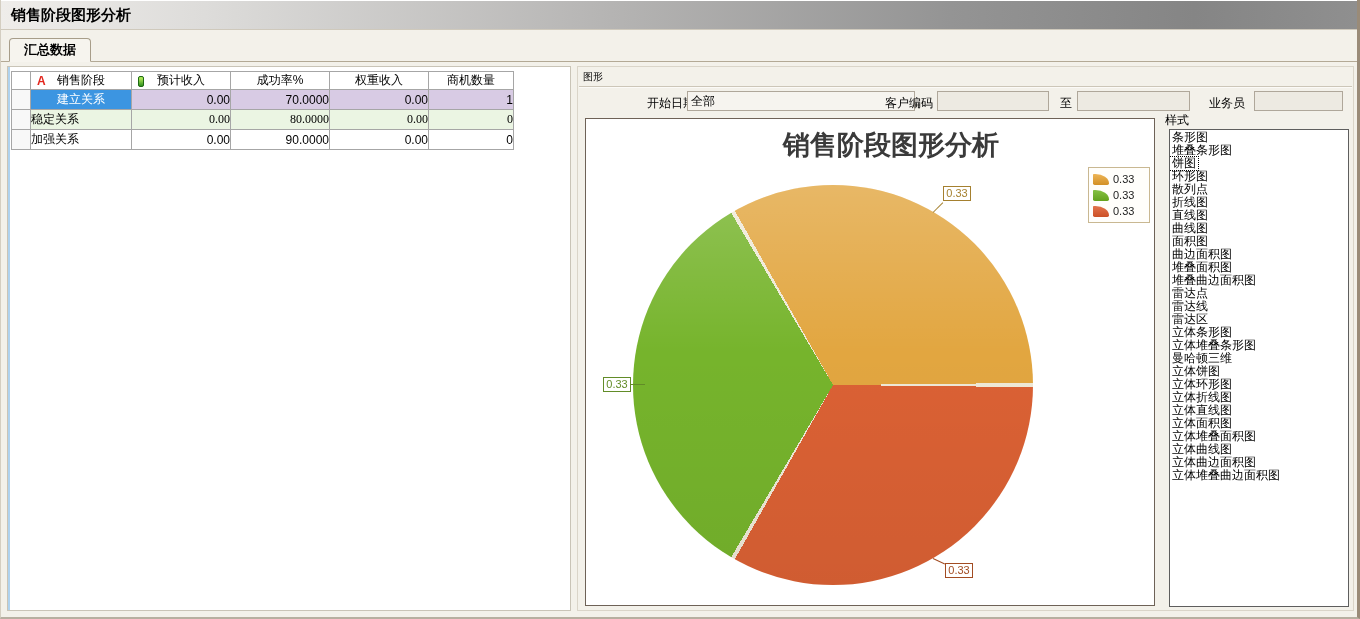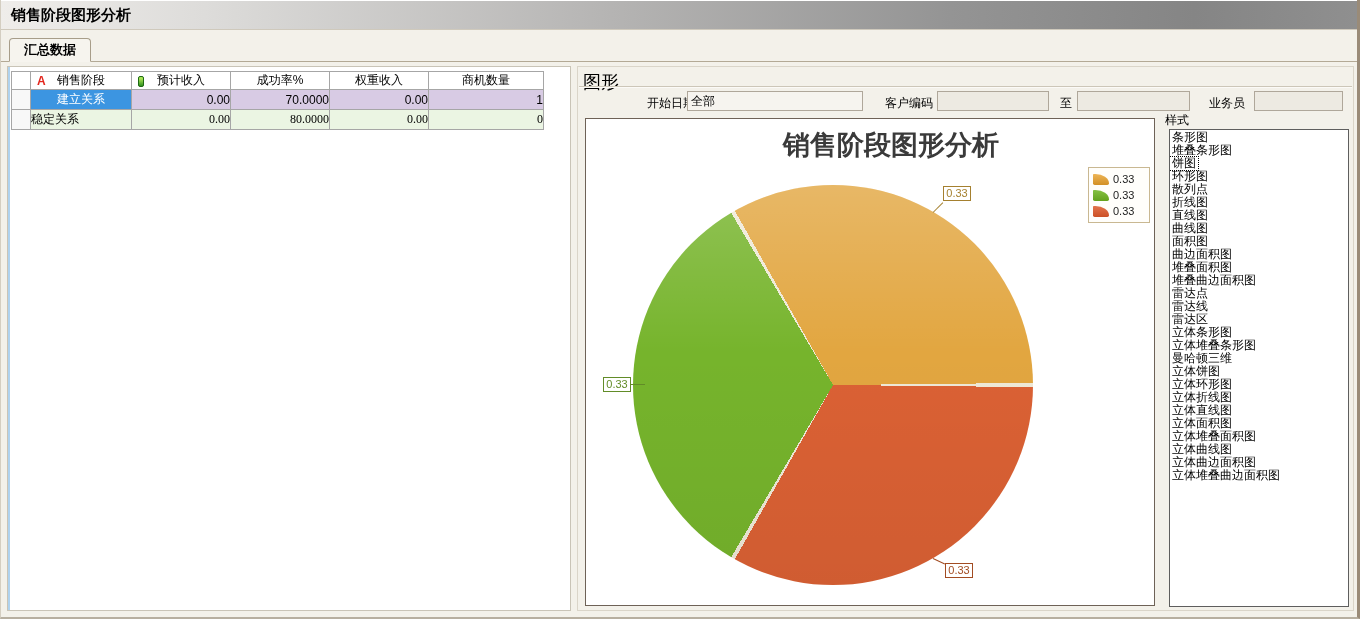--- a/index.html
+++ b/index.html
@@ -21,34 +21,34 @@
     background:#F6F4EE; border:1px solid #A79D89; border-bottom:1px solid #F6F4EE;
     border-radius:4px 4px 0 0; text-align:center; line-height:22px; font-size:13px; font-weight:bold; color:#000; }
   
   .grid-panel { position:absolute; left:6px; top:66px; width:564px; height:545px;
     background:#fff; border:1px solid #C9C4B7; }
   .grid-blue-edge { position:absolute; left:0; top:0; width:2px; height:100%; background:#AFD2EE; }
   table.grid { position:absolute; left:3px; top:4px; border-collapse:collapse; table-layout:fixed; }
   .grid td { border:1px solid #A6A6A6; font-size:12px; padding:0; overflow:hidden; white-space:nowrap; }
   .grid .hrow td { height:18px; text-align:center; background:#FFFFFF; position:relative; }
   .grid .drow td { height:20px; }
-  .c0 { width:19px; } .c1 { width:101px; } .c2 { width:99px; } .c3 { width:99px; } .c4 { width:99px; } .c5 { width:115px;margin-top:8px; }
+  .c0 { width:19px; } .c1 { width:101px; } .c2 { width:99px; } .c3 { width:99px; } .c4 { width:99px; } .c5 { width:85px;margin-top:8px; }
   .ind { background:#F8F8F8; }
   .stage-cell { text-align:left; padding-left:3px; }
   .num-cell { text-align:right; padding-right:4px; }
   .r0 td.tint { background:#D8CBE4; }
   .r0 td.sel { background:#3C95E1; color:#fff;text-align:center; }
   .r1 td.tint { background:#EBF5E3;font-family:Liberation Serif, serif; }
   .hicon-a { position:absolute; left:6px; top:2px; color:#E3261D; font-weight:bold; font-size:12px; line-height:14px; }
   .hicon-pill { position:absolute; left:6px; top:4px; width:6px; height:11px;
     background:linear-gradient(180deg,#A8E455 20%,#2E8F1F); border:1px solid #1D6913; border-radius:2px; }
   
   .graph-group { position:absolute; left:576px; top:66px; width:777px; height:545px;
     border:1px solid #DAD5C9; background:#F3F1EA; }
-  .group-label { position:absolute; left:5px; top:3px; font-size:18px; color:#000; }
+  .group-label { position:absolute; left:5px; top:3px; font-size:10px; color:#000; }
   .group-sep { position:absolute; left:1px; top:19px; width:773px; height:2px;
     border-top:1px solid #CCC6B8; border-bottom:1px solid #FBFAF7; }
   .flabel { position:absolute; top:28px; font-size:12px; color:#000; }
   .inp { position:absolute; top:24px; height:20px; border:1px solid #AFA79A; background:#F6F4EF;
     font-size:12px; padding:0 3px; font-family:inherit; color:#000; outline:none; }
   .inp.dim { background:#EDEAE2; }
   
   .chart-panel { position:absolute; left:7px; top:51px; width:570px; height:488px;
     background:#fff; border:1px solid #6E6257; overflow:hidden; }
   .chart-title { position:absolute; left:20px; top:8px; width:570px; text-align:center;
@@ -120,30 +120,38 @@
         <td class="c5 num-cell tint">1</td>
       </tr>
       <tr class="drow r1">
         <td class="c0 ind"></td>
         <td class="c1 stage-cell tint">稳定关系</td>
         <td class="c2 num-cell tint">0.00</td>
         <td class="c3 num-cell tint">80.0000</td>
         <td class="c4 num-cell tint">0.00</td>
         <td class="c5 num-cell tint">0</td>
       </tr>
+      <tr class="drow r2">
+        <td class="c0 ind"></td>
+        <td class="c1 stage-cell">加强关系</td>
+        <td class="c2 num-cell">0.00</td>
+        <td class="c3 num-cell">90.0000</td>
+        <td class="c4 num-cell">0.00</td>
+        <td class="c5 num-cell">0</td>
+      </tr>
     </tbody>
       </table>
   </div>
 
   <div class="graph-group">
     <div class="group-label">图形</div>
     <div class="group-sep"></div>
 
     <div class="flabel" style="left:69px;">开始日期</div>
-    <input class="inp" style="left: 109px; width: 176px;" readonly="" value="全部">
+    <input class="inp" style="left: 109px; width: 228px;" readonly="" value="全部">
     <div class="flabel" style="left:307px;">客户编码</div>
     <input class="inp dim" style="left: 359px; width: 112px;" readonly="">
     <div class="flabel" style="left:482px;">至</div>
     <input class="inp dim" style="left: 499px; width: 113px;" readonly="">
     <div class="flabel" style="left:631px;">业务员</div>
     <input class="inp dim" style="left: 676px; width: 89px;" readonly="">
 
     <div class="chart-panel">
       <div class="chart-title">销售阶段图形分析</div>
 

